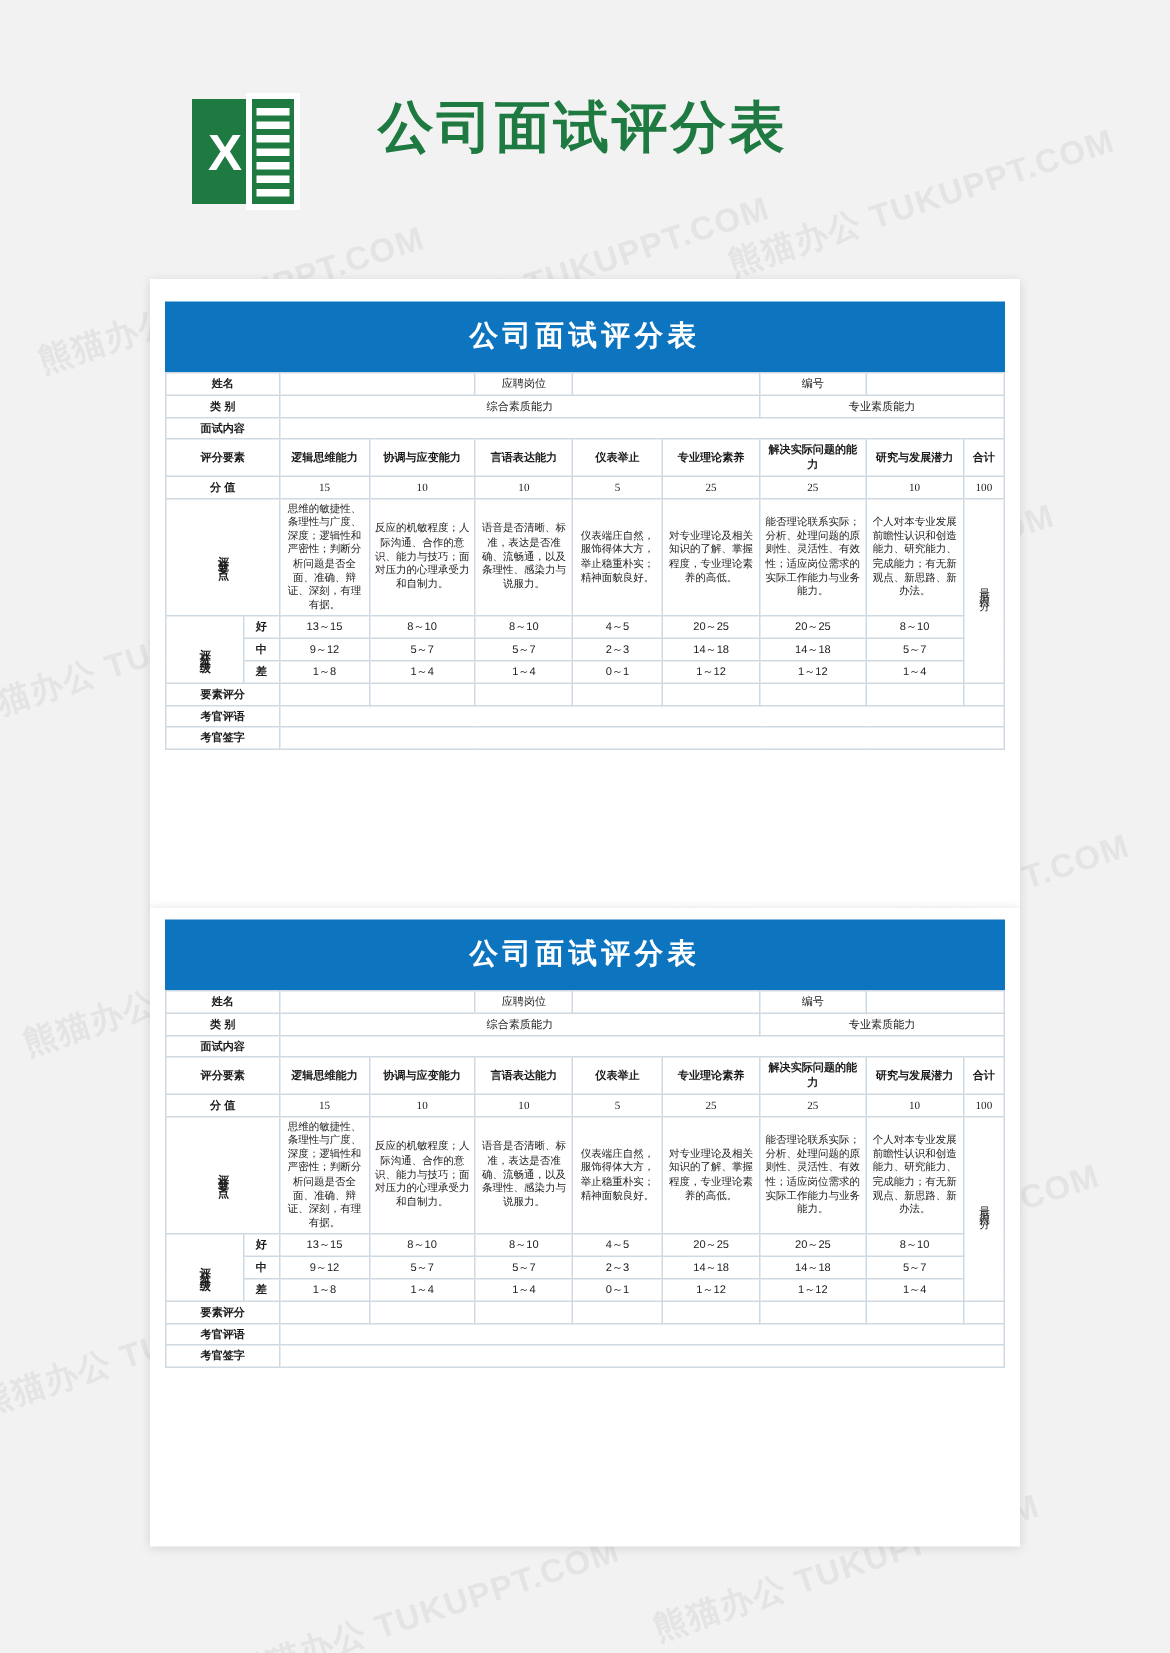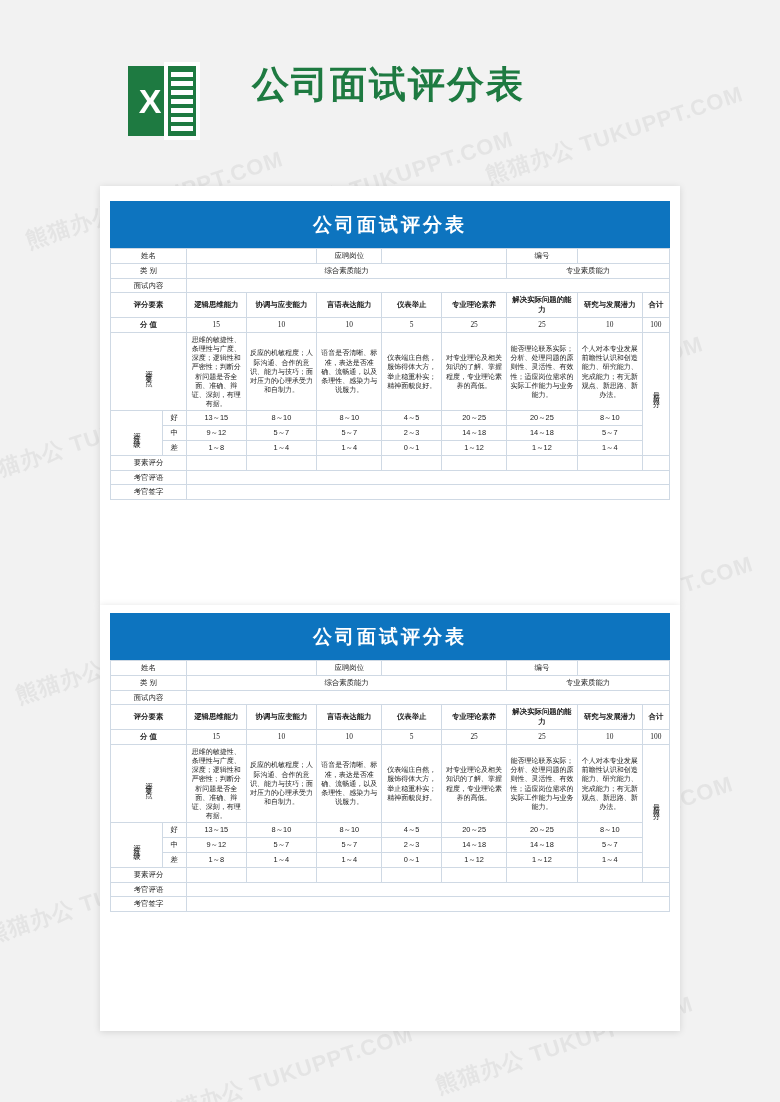--- a/index.html
+++ b/index.html
@@ -67,38 +67,38 @@
     font-size:7.4px; color:#1b1b1b;
   }
   table.grid td{
     border:1px solid #cfd9e4;
     padding:2px 2px;
     text-align:center;
     vertical-align:middle;
     line-height:1.32;
     background:#ffffff;
   }
-  td.hd{ background:#dfeaf5; font-weight:normal;margin-top:16px; }
+  td.hd{ background:#dfeaf5; font-weight:bold;margin-top:16px; }
   td.lt{ background:#eaf2fa; }
   td.hdr{ background:#dfeaf5; font-weight:bold; }
   td.val{ background:#eaf2fa;font-family:Liberation Serif, serif; }
 
   .vert{
     writing-mode:vertical-rl;
     text-orientation:upright;
     letter-spacing:3px;
     display:inline-block;
     line-height:1.1;
   }
   td.points{
     padding:5px 4px; text-align:justify; text-align-last:center;
     font-size:7px; line-height:1.45; vertical-align:middle;
   }
   td.finalscore{ font-size:7.2px; }
-  .rowlbl{ background:#dfeaf5; font-weight:normal; }
+  .rowlbl{ background:#dfeaf5; font-weight:bold; }
   .empty-row td{ height:13px; }
 </style>
 </head>
 <body>
 
 <div id="page">
 
   <div class="wm-layer">
     <div class="wm" style="left:20px;  top:185px;">熊猫办公 TUKUPPT.COM</div>
     <div class="wm" style="left:250px; top:165px;">熊猫办公 TUKUPPT.COM</div>

